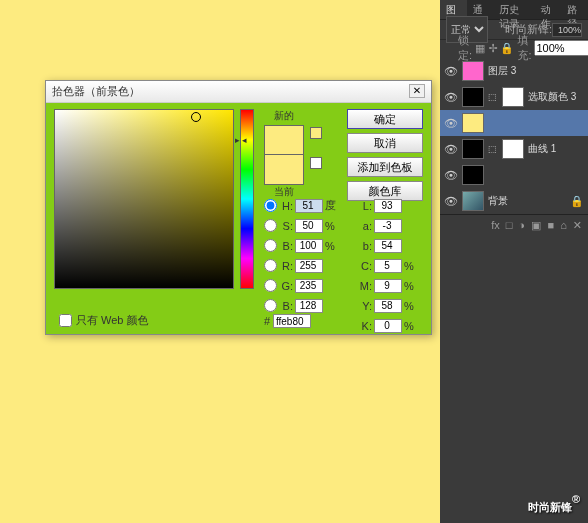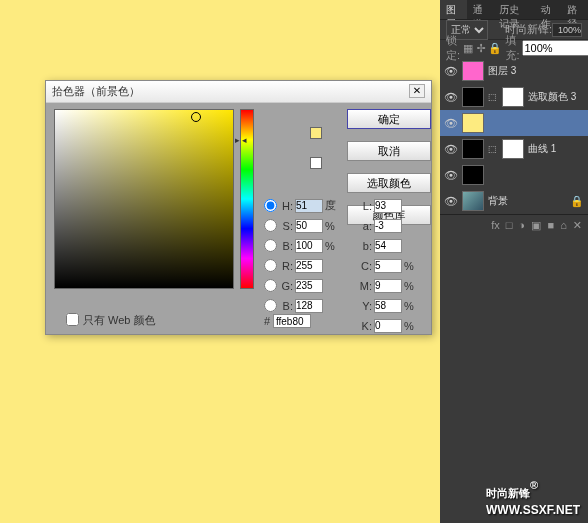--- a/index.html
+++ b/index.html
@@ -1,91 +1,97 @@
 <!DOCTYPE html>
 <html><head>
 <meta charset="utf-8">
 <style>
 *{margin:0;padding:0;box-sizing:border-box;font-family:"Microsoft YaHei",Arial,sans-serif;font-size:11px}
 body{width:588px;height:523px;background:#000;position:relative;overflow:hidden}
 .canvas{position:absolute;left:0;top:0;width:440px;height:523px;background:#fdeb80}
 .right-panel{position:absolute;right:0;top:0;width:148px;height:523px;background:#3a3a3a;color:#ccc}
-.dialog{position:absolute;left:45px;top:80px;width:387px;height:255px;background:#a3a3a3;border:1px solid #888;box-shadow:2px 2px 8px rgba(0,0,0,.3)}
+.dialog{position:absolute;left:45px;top:80px;width:387px;height:255px;background:#84cc16;border:1px solid #888;box-shadow:2px 2px 8px rgba(0,0,0,.3)}
 .dlg-title{height:22px;background:linear-gradient(#fff,#e8e8e8);border-bottom:1px solid #ccc;display:flex;align-items:center;padding:0 6px;font-size:11px;color:#333}
 .dlg-close{position:absolute;right:6px;top:3px;width:16px;height:14px;border:1px solid #aaa;background:#f0f0f0;text-align:center;line-height:11px;font-size:10px;cursor:pointer}
 .dlg-body{padding:8px;position:relative;height:231px}
 .color-field{position:absolute;left:8px;top:6px;width:180px;height:180px;border:1px solid #666;background:linear-gradient(to right,#fff,#ffe600);position:absolute}
 .color-field::after{content:"";position:absolute;inset:0;background:linear-gradient(to bottom,transparent,#000)}
 .color-cursor{position:absolute;right:32px;top:2px;width:10px;height:10px;border:1px solid #000;border-radius:50%}
 .hue-strip{position:absolute;left:194px;top:6px;width:14px;height:180px;border:1px solid #666;background:linear-gradient(to bottom,red,#ff0,#0f0,#0ff,#00f,#f0f,red)}
 .hue-arrows{position:absolute;left:189px;top:32px;width:24px;height:8px;font-size:9px;color:#333}
 .swatch-box{position:absolute;left:216px;top:6px;width:44px;text-align:center}
 .swatch-label{font-size:10px;color:#333;margin-bottom:2px}
 .swatch{width:40px;height:30px;border:1px solid #666;margin:0 auto}
 .swatch.new{background:#fdeb80}
 .swatch.cur{background:#fdeb80;border-top:none}
 .tiny-sw{position:absolute;left:264px;top:24px;width:12px;height:12px;border:1px solid #666;background:#fdeb80}
 .tiny-sw2{position:absolute;left:264px;top:54px;width:12px;height:12px;border:1px solid #666;background:#fff}
 .btns{position:absolute;right:8px;top:6px;width:76px}
-.btn{width:84px;height:20px;margin-bottom:12px;border:1px solid #888;background:linear-gradient(#fff,#e0e0e0);font-size:11px;cursor:pointer}
+.btn{width:76px;height:20px;margin-bottom:4px;border:1px solid #888;background:linear-gradient(#fff,#e0e0e0);font-size:11px;cursor:pointer}
 .btn.primary{border:1px solid #44a}
 .values{position:absolute;left:218px;top:94px;font-size:10px;color:#333}
 .vrow{display:flex;align-items:center;margin-bottom:3px;height:17px}
 .vrow input[type=radio]{margin-right:2px}
 .vrow .lbl{width:14px;text-align:right;margin-right:2px}
-.vrow .inp{width:28px;height:14px;border:1px solid #888;text-align:left;padding-right:2px;font-size:10px}
+.vrow .inp{width:28px;height:14px;border:1px solid #888;text-align:center;padding-right:2px;font-size:10px}
 .vrow .unit{margin-left:2px;width:14px}
 .vcol2{position:absolute;left:312px;top:94px;font-size:10px;color:#333}
-.webonly{position:absolute;left:20px;bottom:6px;display:flex;align-items:flex-start;font-size:10px;color:#333}
+.webonly{position:absolute;left:13px;bottom:6px;display:flex;align-items:center;font-size:10px;color:#333}
 .webonly input{margin-right:4px}
 .hexrow{position:absolute;left:218px;bottom:6px;display:flex;align-items:center;font-size:10px;color:#333}
 .hexrow .inp{width:38px;height:14px;border:1px solid #888;padding:0 2px;font-size:10px}
 .tabs{display:flex;background:#2a2a2a;border-bottom:1px solid #222;height:20px}
 .tab{padding:3px 6px;font-size:10px;color:#aaa;cursor:pointer}
 .tab.active{background:#3a3a3a;color:#ddd}
 .panel-row{display:flex;align-items:center;padding:3px 6px;font-size:10px;color:#aaa;border-bottom:1px solid #2a2a2a;height:20px}
-.panel-row select{background:#3a3a3a;color:#ccc;border:1px solid #555;font-size:10px;height:20px}
+.panel-row select{background:#3a3a3a;color:#ccc;border:1px solid #555;font-size:10px;height:27px}
 .panel-row .mini{width:30px;height:14px;background:#2a2a2a;border:1px solid #555;color:#ccc;text-align:right;font-size:9px}
 .layers{padding-top:2px}
 .layer{display:flex;align-items:center;height:26px;padding:0 4px;gap:4px}
 .layer.sel{background:#5577aa}
 .eye{width:14px;height:14px;display:flex;align-items:center;justify-content:center;color:#ccc;cursor:pointer}
 .thumb{width:22px;height:20px;border:1px solid #666;background:#fff}
 .thumb.pink{background:#ff66cc}
 .thumb.yellow{background:#fdeb80}
 .thumb.black{background:#000}
 .thumb.grad{background:linear-gradient(135deg,#7aa,#356)}
 .thumb.mask{background:#fff}
 .lname{font-size:10px;color:#ddd;flex:1}
 .link-icon{width:10px;color:#ccc;font-size:9px}
 .layer-btm{display:flex;gap:6px;padding:4px 6px;border-top:1px solid #222;color:#999;font-size:10px;justify-content:flex-end}
 .watermark{position:absolute;right:8px;bottom:6px;color:#ffffff;font-size:22px;font-weight:bold;text-shadow:1px 1px 2px #000}
 .watermark .url{font-size:12px;display:block;text-align:right}
-.lock-row{display:flex;align-items:center;padding:2px 6px;font-size:9px;color:#999;gap:3px;height:16px}
+.lock-row{display:flex;align-items:center;padding:2px 18px;font-size:9px;color:#999;gap:3px;height:16px}
 </style>
 </head>
 <body>
 
 <div class="canvas"></div>
 
 <div class="dialog">
   <div class="dlg-title">拾色器（前景色）</div>
   <div class="dlg-close">✕</div>
   <div class="dlg-body">
     <div class="color-field">
       <div class="color-cursor"></div>
     </div>
     <div class="hue-strip"></div>
     <div class="hue-arrows">▸ ◂</div>
+    <div class="swatch-box">
+      <div class="swatch-label">新的</div>
+      <div class="swatch new"></div>
+      <div class="swatch cur"></div>
+      <div class="swatch-label">当前</div>
+    </div>
     <div class="tiny-sw"></div>
     <div class="tiny-sw2"></div>
     <div class="btns">
       <button class="btn primary">确定</button>
       <button class="btn">取消</button>
-      <button class="btn">选取颜色</button>
+      <button class="btn">添加到色板</button>
       <button class="btn">颜色库</button>
     </div>
 
     <div class="values">
       <div class="vrow">
           <input type="radio" checked="" style="">
           <span class="lbl">H:</span>
           <input class="inp" style="background: rgb(204, 221, 238);" value="51">
           <span class="unit">度</span>
         </div>
@@ -226,14 +232,13 @@
     <span>◑</span>
     <span>▣</span>
     <span>■</span>
     <span>⌂</span>
     <span>✕</span>
   </div>
 </div>
 
 <div class="watermark">
   <span>时尚新锋</span><sup>®</sup>
-  <span class="url">WWW.SSXF.NET</span>
 </div>
 
 </body></html>

